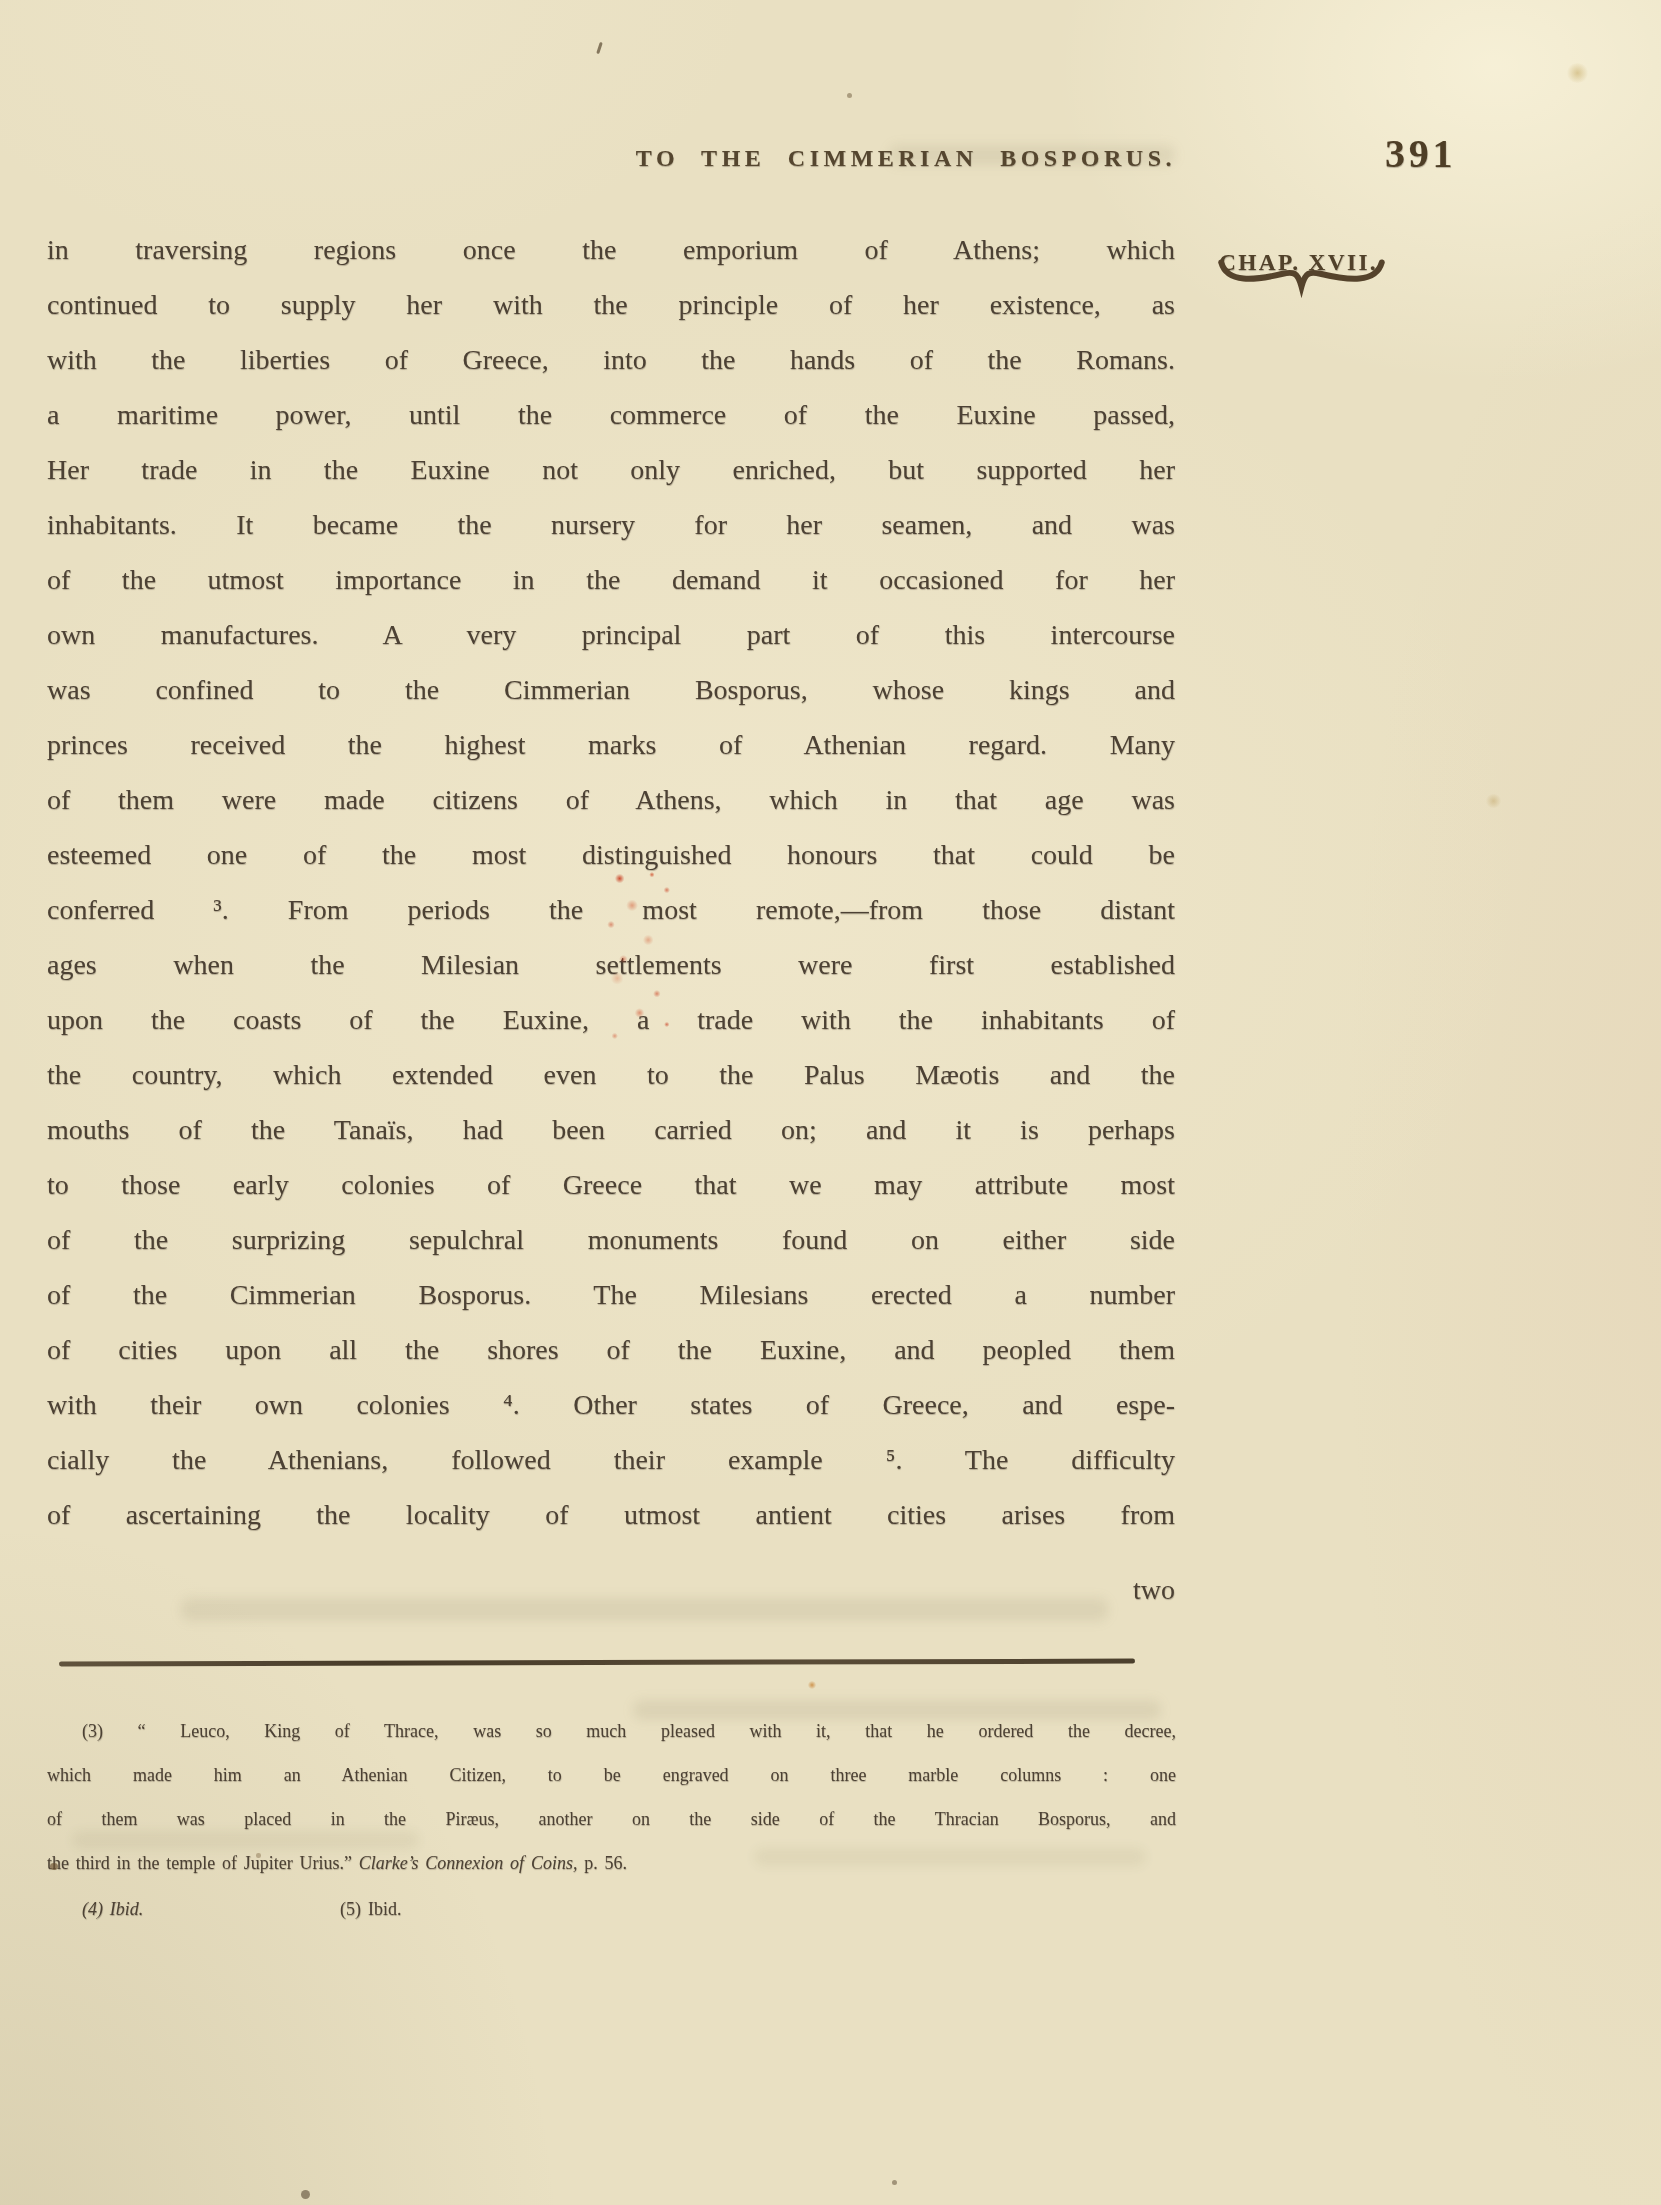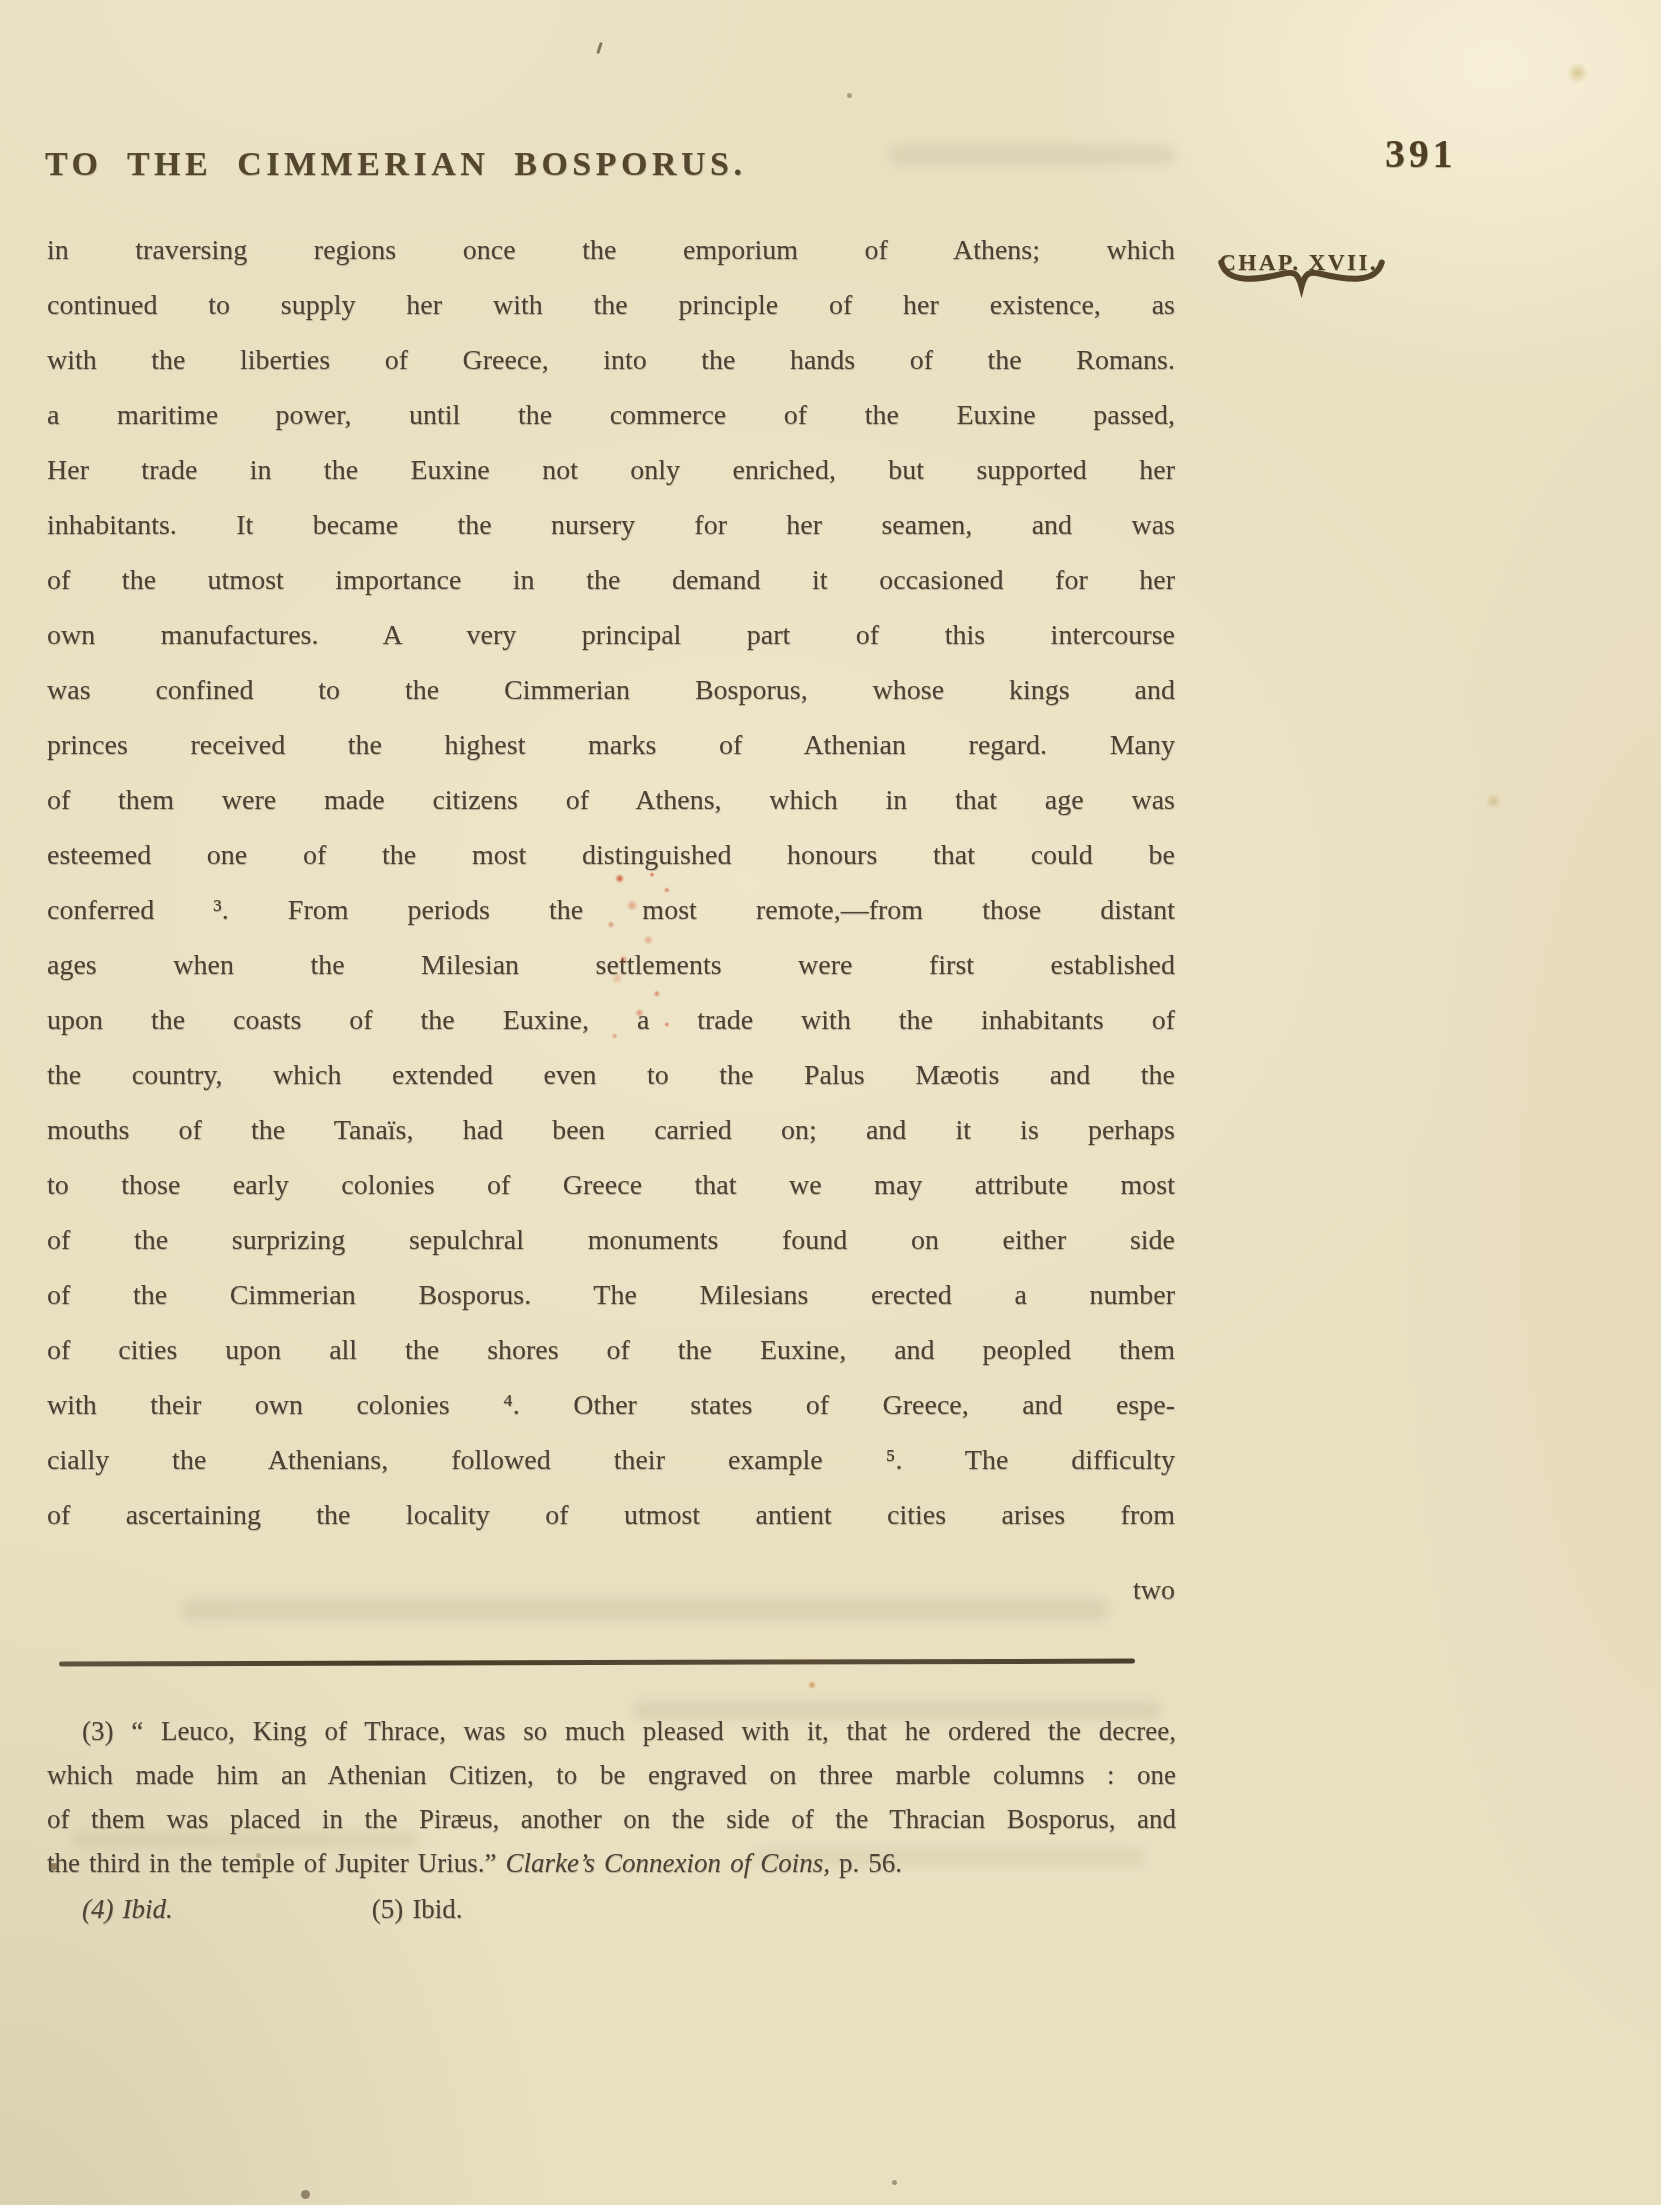--- a/index.html
+++ b/index.html
@@ -14,22 +14,22 @@
       radial-gradient(ellipse 829px 1131px at 0% 104%, rgba(150,138,100,0.20), transparent 68%),
       radial-gradient(ellipse 467px 1432px at 101% 55%, rgba(216,176,152,0.14), transparent 72%),
       radial-gradient(ellipse 603px 377px at 20% 0%, rgba(240,232,206,0.45), transparent 70%);
     font-family:"Liberation Serif","DejaVu Serif",serif;
     color:#4c4134;
   }
   .ink{ text-shadow:0.4px 0.5px 0.8px rgba(76,65,52,0.35); }
 
   .running-header{
     position:absolute; left:45px; top:145px; width:1131px;
-    text-align:left;
-    font-size:34px; font-weight:bold;
+    text-align:right;
+    font-size:24px; font-weight:bold;
     letter-spacing:4.5px; word-spacing:12px;
     color:#55462f;
   }
   .page-number{
     position:absolute; left:1385px; top:130px;
     font-size:40px; font-weight:bold; letter-spacing:3.8px;
     color:#4e3e26;
   }
   .margin-note{
     position:absolute; left:1219px; top:220px; width:173px;
@@ -46,21 +46,21 @@
   .line{ text-align:justify; text-align-last:justify; white-space:normal; }
   .catchword-row{ margin-top:20.3px; text-align:right; text-align-last:right; }
 
   .footnote-rule{
     position:absolute; left:59px; top:1660px; width:1076px; height:4.5px;
     background:linear-gradient(90deg, rgba(74,60,40,0.85), rgba(62,50,32,0.95) 30%, rgba(74,60,40,0.9) 70%, rgba(62,50,32,0.92));
     border-radius:2.3px; transform:rotate(-0.15deg);
   }
   .footnotes{
     position:absolute; left:47px; top:1709px; width:1129px;
-    font-size:27px; line-height:44px; word-spacing:2.3px;
+    font-size:18px; line-height:44px; word-spacing:2.3px;
   }
   .fline{ text-align:justify; text-align-last:justify; }
   .fline.first{ text-indent:35px; }
   .fline.last{ text-align:right; text-align-last:left; }
   .ibid-row{ margin-top:1.5px; text-align:left; text-align-last:left; }
   .ibid-row .n4{ margin-left:35px;font-style:italic; }
   .ibid-row .n5{ margin-left:190px; }
   .it{ font-style:italic; }
 
   

